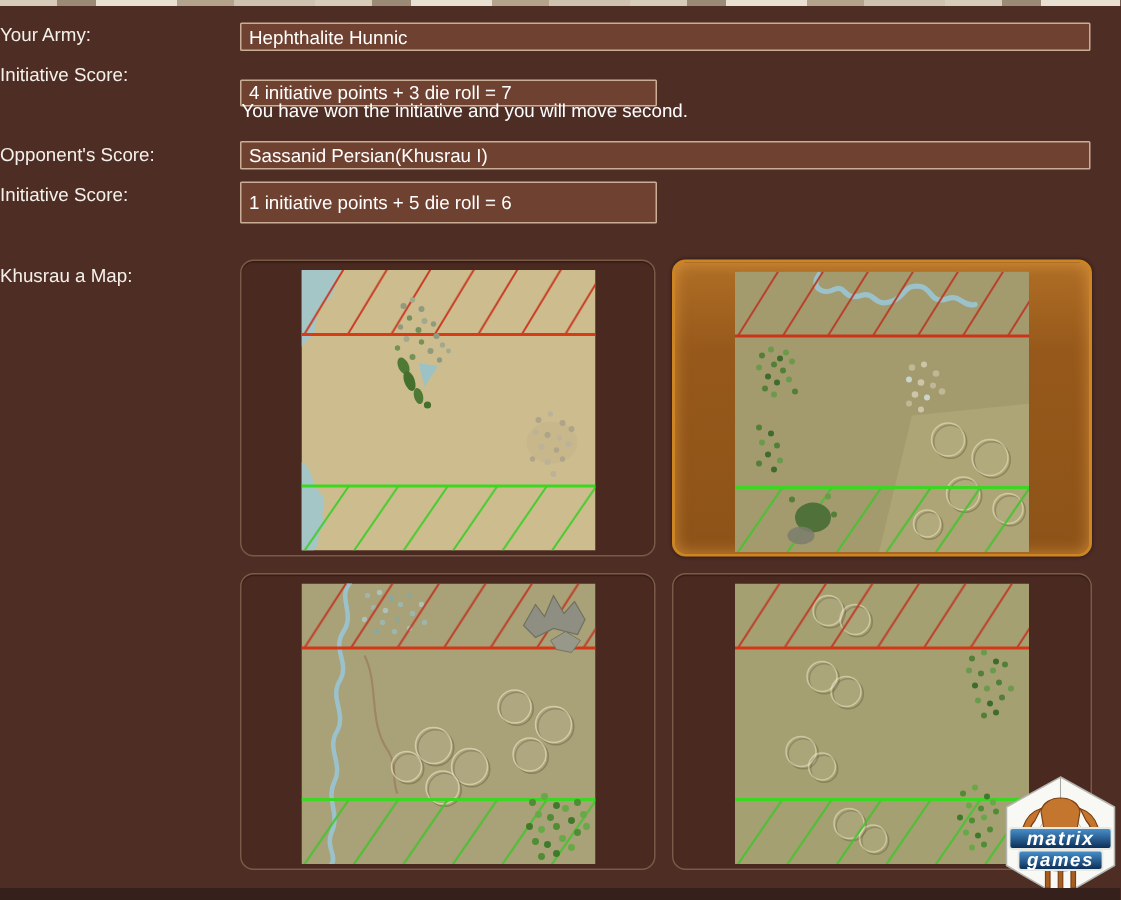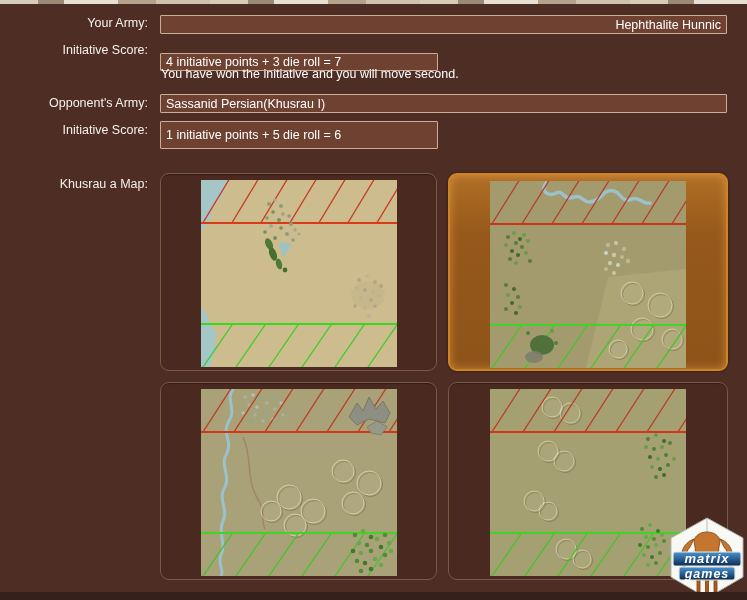--- a/index.html
+++ b/index.html
@@ -11,21 +11,21 @@
   .top-strip{
     position:absolute;left:0;top:0;width:747px;height:4px;
     background:repeating-linear-gradient(90deg,
       #d6ccba 0 38px,#9a8a76 38px 64px,#e8e1d3 64px 118px,#b3a28c 118px 156px,#cfc2ae 156px 210px);
   }
   .bottom-strip{
     position:absolute;left:0;top:592px;width:747px;height:8px;
     background:#35201b;
   }
   .lbl{
-    position:absolute;left:0;width:148px;text-align:right;
+    position:absolute;left:0;width:148px;
     font-size:12.5px;color:#f4f1ea;line-height:15px;white-space:nowrap;
   }
   .field{
     position:absolute;left:160px;box-sizing:border-box;
     background:#6f4130;border:1px solid #c9ad97;border-radius:1px;
     color:#ffffff;font-size:12.5px;font-family:"Liberation Sans",sans-serif;
     padding:1px 5px;outline:none;
   }
   .msg{
     position:absolute;left:161px;top:67px;
@@ -54,28 +54,28 @@
     font-family:"Liberation Sans",sans-serif;font-style:italic;font-weight:bold;
     fill:#ffffff;
   }
 </style>
 </head>
 <body>
 
 <div class="top-strip"></div>
 
 <div class="lbl" style="top:16px">Your Army:</div>
-<input class="field" style="top: 15px; width: 567px; height: 19px; text-align: right;" type="text" value="Hephthalite Hunnic">
+<input class="field" style="top: 15px; width: 567px; height: 19px;" type="text" value="Hephthalite Hunnic">
 
 <div class="lbl" style="top:43px">Initiative Score:</div>
 <input class="field" style="top: 41px; width: 278px; height: 18px; margin-top: 12px;" type="text" value="4 initiative points + 3 die roll = 7">
 
 <div class="msg">You have won the initiative and you will move second.</div>
 
-<div class="lbl" style="top:96px">Opponent's Army:</div>
+<div class="lbl" style="top:96px">Opponent's Score:</div>
 <input class="field" style="top: 94px; width: 567px; height: 19px;" type="text" value="Sassanid Persian(Khusrau I)">
 
 <div class="lbl" style="top:123px">Initiative Score:</div>
 <input class="field" style="top: 121px; width: 278px; height: 28px;" type="text" value="1 initiative points + 5 die roll = 6">
 
 <div class="lbl" style="top:177px">Khusrau a Map:</div>
 
 <div id="card1" class="map-card">
   <svg class="thumb" width="196" height="187" viewBox="0 0 196 187">
     <defs>

